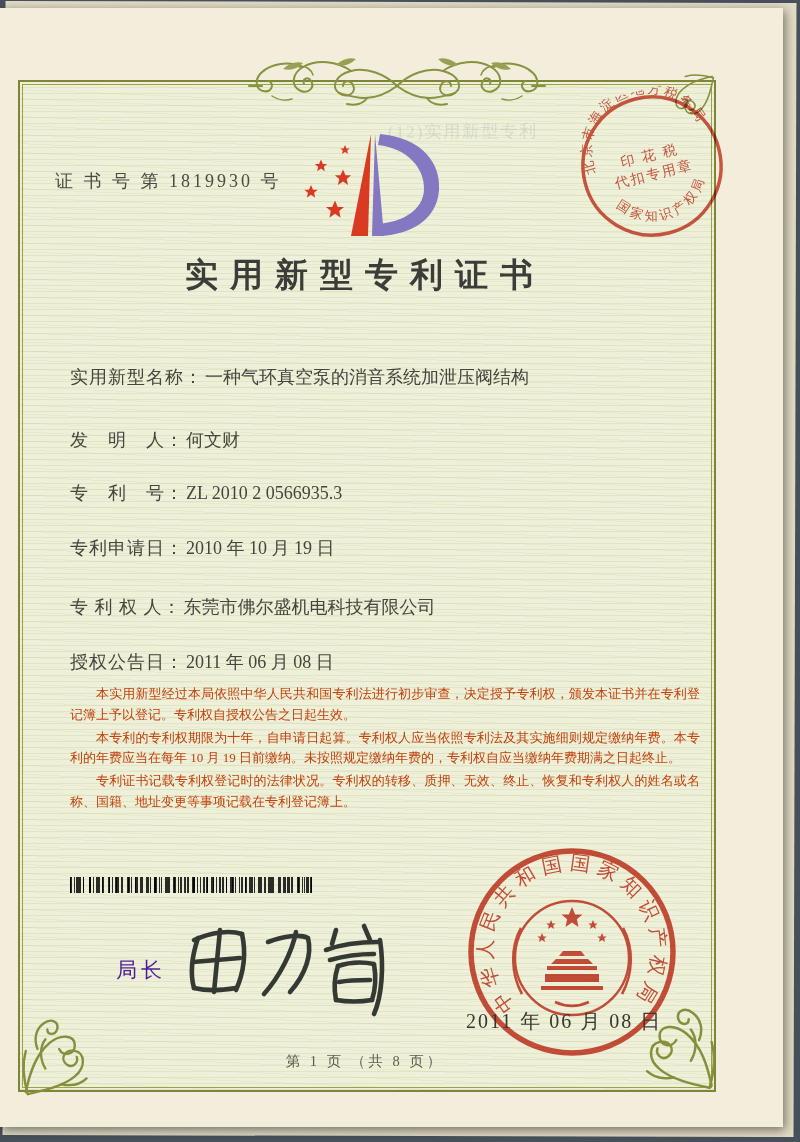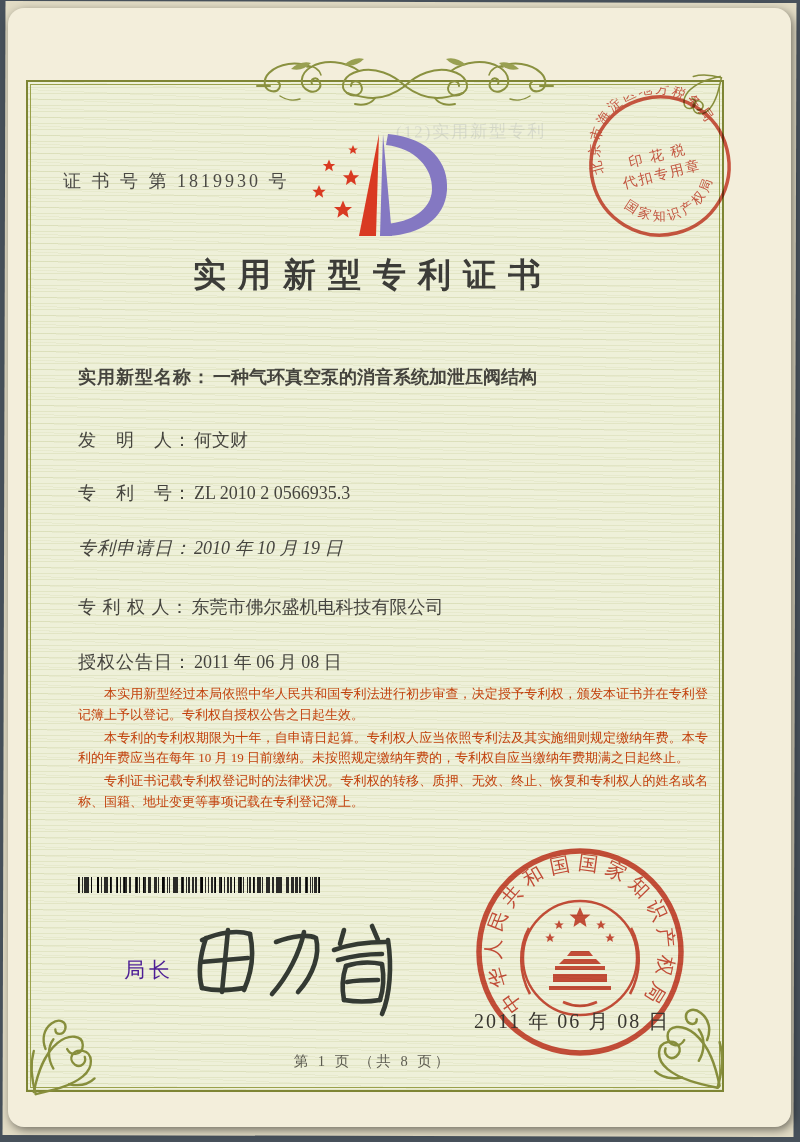--- a/index.html
+++ b/index.html
@@ -6,24 +6,23 @@
   body{
     width:800px;height:1142px;position:relative;overflow:hidden;
     background:#47515b;
     font-family:"Liberation Serif","DejaVu Serif",serif;
   }
   .under-sheet{
     position:absolute;left:4px;top:2px;width:791px;height:1134px;
     background:#e2dcc5;transform:rotate(.15deg);
   }
   .sheet{
-    position:absolute;left:8px;top:8px;width:783px;height:1119px;
+    position:absolute;left:0;top:8px;width:783px;height:1119px;
     background:#f3eedb;
     box-shadow:2px 3px 10px rgba(0,0,0,.5);
-    border-radius:16px;
   }
   
   .inner{
     position:absolute;left:18px;top:72px;width:694px;height:1008px;
     border:2px solid #7e8534;
     background-color:#eef0d9;
     background-image:
       repeating-linear-gradient(0deg, rgba(150,160,70,.14) 0 1px, rgba(0,0,0,0) 1px 6px),
       repeating-linear-gradient(2.5deg, rgba(150,160,70,.08) 0 1px, rgba(0,0,0,0) 1px 9px);
   }
@@ -37,21 +36,21 @@
   }
   .logo{position:absolute;left:283px;top:120px;width:205px;height:132px;}
   .title{
     position:absolute;left:18px;top:245px;width:694px;text-align:center;
     font-size:33px;font-weight:bold;color:#3c3c38;letter-spacing:12px;
   }
   .fields{position:absolute;left:70px;top:0;width:620px;}
   .row{position:absolute;left:0;width:620px;font-size:18px;color:#45443e;white-space:nowrap;}
   .row .lbl{letter-spacing:1px;}
   .row .val{margin-left:2px;}
-  .r0{top:357px;font-weight:bold;} .r1{top:420px;} .r2{top:473px;} .r3{top:528px;font-style:italic;} .r4{top:587px;} .r5{top:642px;}
+  .r0{top:357px;} .r1{top:420px;} .r2{top:473px;} .r3{top:528px;} .r4{top:587px;} .r5{top:642px;}
   .paras{
     position:absolute;left:70px;top:676px;width:630px;
     font-size:13px;line-height:1.6;color:#c2410c;text-align:justify;
   }
   .paras p{margin:0 0 2px 0;text-indent:2em;}
   .barcode{
     position:absolute;left:70px;top:869px;width:243px;height:16px;
     background:
       repeating-linear-gradient(90deg,#2a2a28 0 2px,transparent 2px 4px,#2a2a28 4px 5px,transparent 5px 8px,#2a2a28 8px 11px,transparent 11px 13px,#2a2a28 13px 14px,transparent 14px 19px),
       repeating-linear-gradient(90deg,#2a2a28 0 1px,transparent 1px 6px,#2a2a28 6px 8px,transparent 8px 13px);

